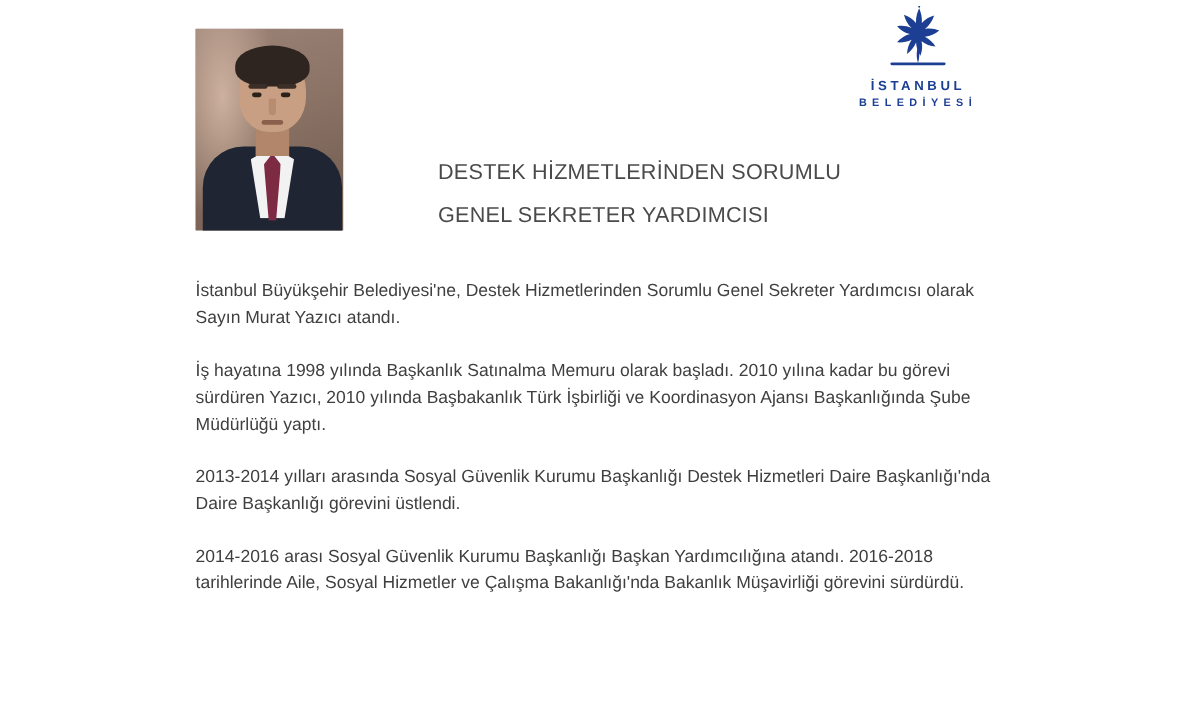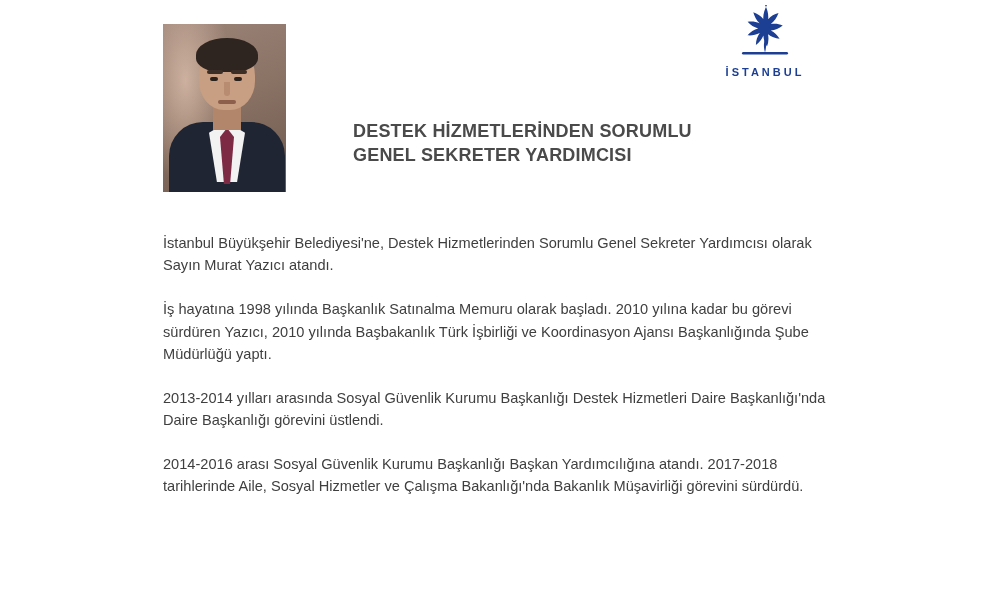--- a/index.html
+++ b/index.html
@@ -151,24 +151,24 @@
   .name {
     font-size: 27px;
     font-weight: 700;
     letter-spacing: 0.6px;
     color: #3c3c3c;
     line-height: 1.15;
     margin: 0 0 4px 0;
   }
   .role {
     font-size: 18px;
-    font-weight: 700;
+    font-weight: 400;
     color: #4a4a4a;
     line-height: 1.33;
-    margin: 0;
+    margin: 12px;
     letter-spacing: 0.2px;
   }
 
   
   .logo {
     position: absolute;
     right: 150px;
     top: 2px;
     width: 170px;
     text-align: center;
@@ -245,25 +245,26 @@
 
     <div class="logo">
       <svg class="mark" width="62" height="58" viewBox="0 0 62 58" aria-hidden="true">
         <g fill="#1c3f94">
           <path d="M31 3c2.6 4.6 3.6 9.3 3.2 14.2 2.7-3.2 6.2-5.3 10.3-6.3-1.6 4.6-4.2 8.3-7.7 11.2 4.1-.8 8.1-.3 11.9 1.4-3.6 3-7.6 4.7-11.9 5.1 3.7 1.9 6.6 4.6 8.8 8.2-4.4-.4-8.3-1.9-11.6-4.5.9 4.2.5 8.3-1 12.2-2.2-3.4-3.4-7.1-3.6-11-1.6 3.9-4.1 7-7.5 9.4.1-4.4 1.4-8.3 3.8-11.8-3.9 1.9-8 2.6-12.2 2.2 2.9-3.4 6.5-5.7 10.7-6.9-4.2-1.1-7.7-3.3-10.6-6.6 4.2-.7 8.2-.2 12 1.5-3.1-3.1-5.2-6.8-6.3-11.1 4.1 1.3 7.4 3.6 10 6.9-.2-5 1.1-9.6 3.7-14.1z"></path>
           <path d="M31 37c1.2 3.4 1.4 6.9.7 10.5-.2 1-.4 2-.7 3-.3-1-.5-2-.7-3-.7-3.6-.5-7.1.7-10.5z"></path>
           <rect x="8" y="50" width="46" height="2.4" rx="1.2"></rect>
         </g>
       </svg>
       <div class="l1">İSTANBUL</div>
+      <div class="l3">BELEDİYESİ</div>
     </div>
 
   </div>
 
   <div class="body-copy">
     <p>İstanbul Büyükşehir Belediyesi'ne, Destek Hizmetlerinden Sorumlu Genel Sekreter Yardımcısı olarak Sayın Murat Yazıcı atandı.</p>
     <p>İş hayatına 1998 yılında Başkanlık Satınalma Memuru olarak başladı. 2010 yılına kadar bu görevi sürdüren Yazıcı, 2010 yılında Başbakanlık Türk İşbirliği ve Koordinasyon Ajansı Başkanlığında Şube Müdürlüğü yaptı.</p>
     <p>2013-2014 yılları arasında Sosyal Güvenlik Kurumu Başkanlığı Destek Hizmetleri Daire Başkanlığı'nda Daire Başkanlığı görevini üstlendi.</p>
-    <p>2014-2016 arası Sosyal Güvenlik Kurumu Başkanlığı Başkan Yardımcılığına atandı. 2017-2018 tarihlerinde Aile, Sosyal Hizmetler ve Çalışma Bakanlığı'nda Bakanlık Müşavirliği görevini sürdürdü.</p>
+    <p>2014-2016 arası Sosyal Güvenlik Kurumu Başkanlığı Başkan Yardımcılığına atandı. 2016-2018 tarihlerinde Aile, Sosyal Hizmetler ve Çalışma Bakanlığı'nda Bakanlık Müşavirliği görevini sürdürdü.</p>
 
   </div>
 
 </div>
 
 </body></html>

